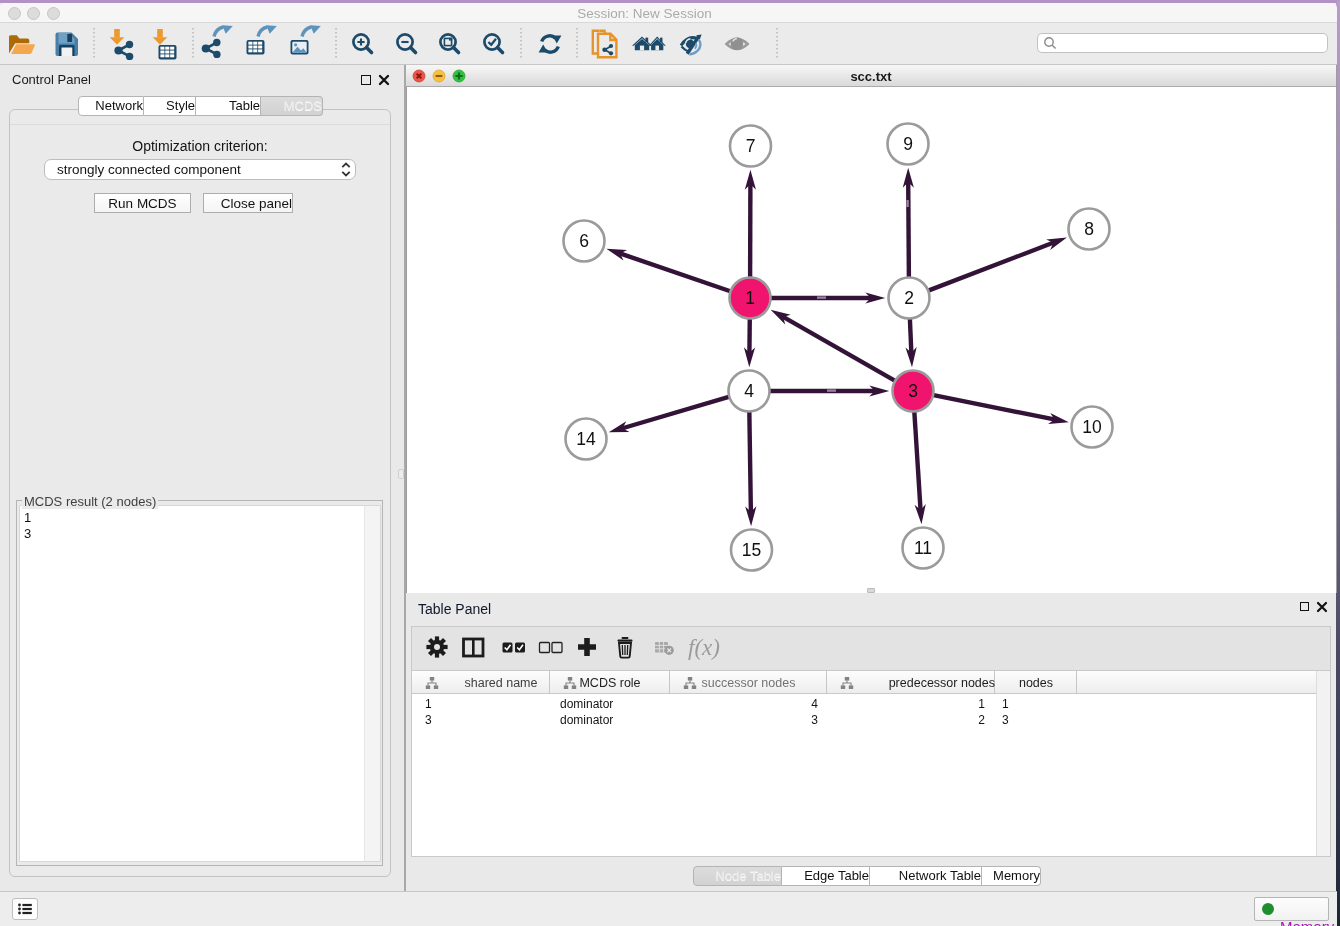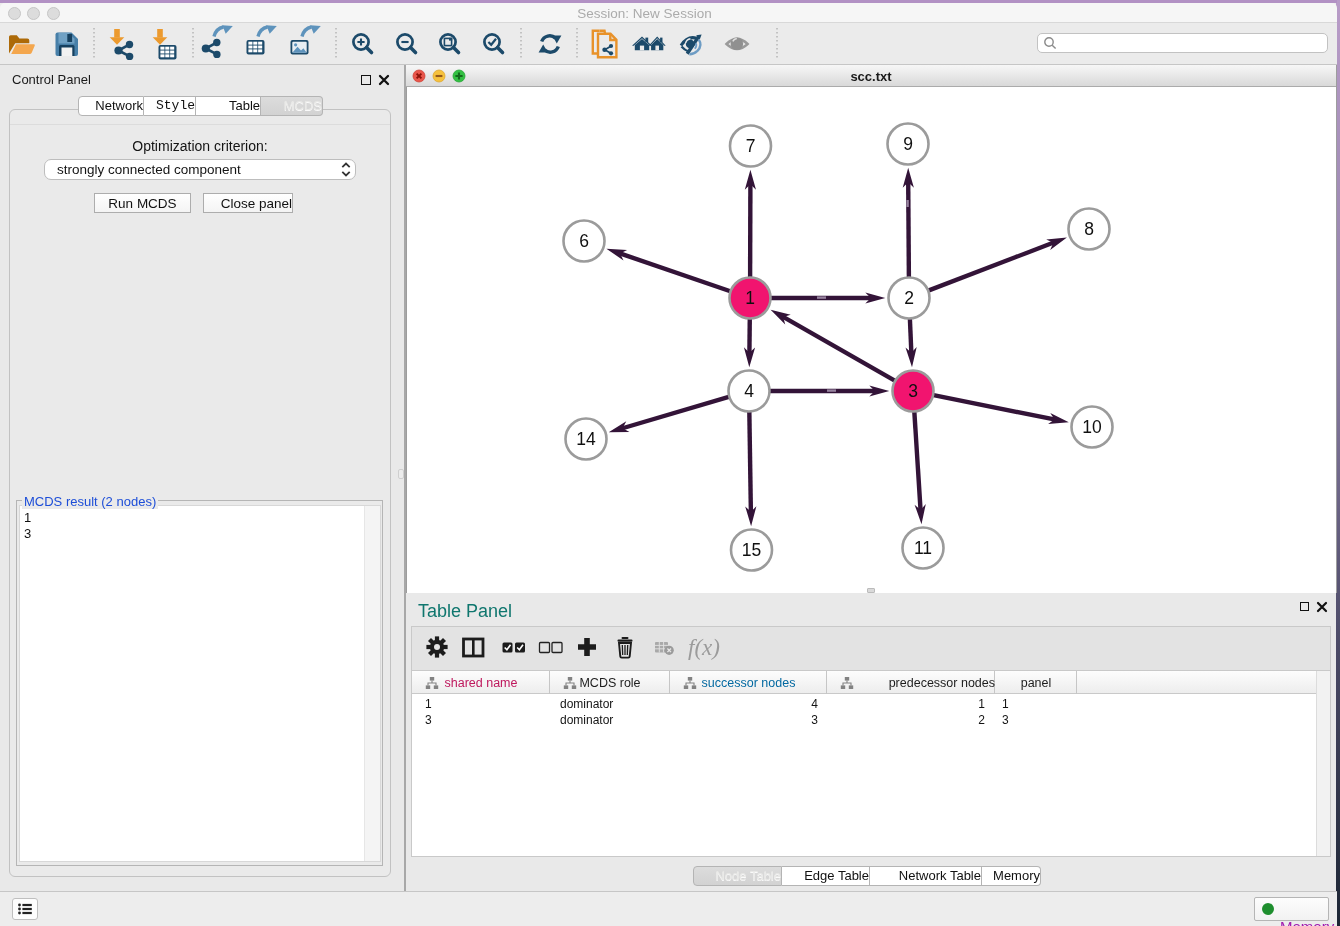--- a/index.html
+++ b/index.html
@@ -164,40 +164,40 @@
   <div class="abs" style="left:361px;top:75px;width:10px;height:10px;border:1.4px solid #111;"></div>
   <svg class="abs" style="left:378px;top:74px;" width="12" height="12" viewBox="0 0 12 12">
     <path d="M2 2 L10 10 M10 2 L2 10" stroke="#111" stroke-width="2.3" stroke-linecap="round"></path>
   </svg>
 
   <div class="abs" style="left:9px;top:109px;width:382px;height:768px;background:#eaeaea;border:1px solid #c2c2c2;border-radius:6px;"></div>
   <div class="abs" style="left:10px;top:124px;width:380px;height:1px;background:#dcdcdc;"></div>
 
   <div class="tabrow" style="left:78px;top:96px;">
     <div class="tab first" style="width:66px;">Network</div>
-    <div class="tab" style="width:52px;font-family:Liberation Mono, monospace;">Style</div>
+    <div class="tab" style="width:52px;">Style</div>
     <div class="tab" style="width:65px;">Table</div>
     <div class="tab last sel" style="width:62px;">MCDS</div>
   </div>
 
   <div class="abs" style="left:9px;top:138px;width:382px;text-align:center;font-size:14px;color:#141414;">Optimization criterion:</div>
 
   <div class="abs" style="left:44px;top:159px;width:312px;height:21px;background:#fff;border:1px solid #bdbdbd;border-radius:7px;"></div>
   <div class="abs" style="left:57px;top:162px;font-size:13.5px;color:#141414;">strongly connected component</div>
   <svg class="abs" style="left:340px;top:161px;" width="12" height="17" viewBox="0 0 12 17">
     <path d="M2.3 6.2 L6 2.6 L9.7 6.2" fill="none" stroke="#333" stroke-width="1.8"></path>
     <path d="M2.3 10.8 L6 14.4 L9.7 10.8" fill="none" stroke="#333" stroke-width="1.8"></path>
   </svg>
 
   <div class="btn" style="left:94px;top:193px;width:97px;height:20px;line-height:19px;">Run MCDS</div>
   <div class="btn" style="left:203px;top:193px;width:90px;height:20px;line-height:19px;text-align:right;">Close panel</div>
 
   <div class="abs" style="left:16px;top:500px;width:367px;height:366px;border:1px solid #b5b5b5;"></div>
   <div class="abs" style="left:19px;top:505px;width:362px;height:357px;background:#fff;border:1px solid #d8d8d8;"></div>
-  <div class="abs" style="left:22px;top:494px;background:#eaeaea;padding:0 2px;font-size:13px;color:#1d4ed8;">MCDS result (2 nodes)</div>
+  <div class="abs" style="left:22px;top:494px;background:#eaeaea;padding:0 2px;font-size:13px;color:#404040;">MCDS result (2 nodes)</div>
   <div class="abs" style="left:364px;top:506px;width:16px;height:355px;background:#f4f4f4;border-left:1px solid #e6e6e6;"></div>
   <div class="abs" style="left:24px;top:510px;font-size:13px;color:#111;line-height:16px;">1<br>3</div>
 
   <div class="abs" style="left:405.5px;top:64.5px;width:931px;height:528.5px;background:#fff;border:1px solid #9d9d9d;border-bottom:none;"></div>
   <div class="abs" style="left:406px;top:65px;width:930px;height:22px;background:linear-gradient(#f7f7f7,#d9d9d9);border-bottom:1px solid #ababab;"></div>
   <div class="abs" style="left:406px;top:69px;width:930px;text-align:center;font-size:13px;font-weight:bold;color:#1a1a1a;">scc.txt</div>
 
   <svg class="abs" style="left:412px;top:69px;" width="60" height="14" viewBox="0 0 60 14">
     <circle cx="7" cy="7" r="6" fill="#e9564b" stroke="#ce4237" stroke-width="0.8"></circle>
     <path d="M4.6 4.6 L9.4 9.4 M9.4 4.6 L4.6 9.4" stroke="#8c1208" stroke-width="1.9"></path>
@@ -260,21 +260,21 @@
 <text x="749" y="397" font-size="17.5" fill="#101010" text-anchor="middle">4</text>
 <text x="913" y="397" font-size="17.5" fill="#101010" text-anchor="middle">3</text>
 <text x="586" y="445" font-size="17.5" fill="#101010" text-anchor="middle">14</text>
 <text x="1092" y="433" font-size="17.5" fill="#101010" text-anchor="middle">10</text>
 <text x="751.5" y="556" font-size="17.5" fill="#101010" text-anchor="middle">15</text>
 <text x="923" y="554" font-size="17.5" fill="#101010" text-anchor="middle">11</text>
 
   </svg>
 
   <div class="abs" style="left:406px;top:593px;width:930px;height:298px;background:#e9e9e9;"></div>
-  <div class="abs" style="left:418px;top:601px;font-size:18px;color:#0f766e;">Table Panel</div>
+  <div class="abs" style="left:418px;top:601px;font-size:14px;color:#0f172a;">Table Panel</div>
   <div class="abs" style="left:1300px;top:602px;width:9px;height:9px;border:1.6px solid #111;"></div>
   <svg class="abs" style="left:1316px;top:601px;" width="12" height="12" viewBox="0 0 12 12">
     <path d="M2 2 L10 10 M10 2 L2 10" stroke="#111" stroke-width="2.2" stroke-linecap="round"></path>
   </svg>
 
   <div class="abs" style="left:411px;top:626px;width:920px;height:44px;background:#e3e3e3;border:1px solid #c9c9c9;border-bottom:none;"></div>
   <svg class="abs" style="left:411px;top:626px;" width="920" height="44" viewBox="0 0 920 44">
     <g fill="#1c1c1c" transform="translate(26 21)">
       <rect x="-2.1" y="-10.6" width="4.2" height="5" transform="rotate(0 0 0)"></rect>
       <rect x="-2.1" y="-10.6" width="4.2" height="5" transform="rotate(45 0 0)"></rect>
@@ -312,53 +312,53 @@
       <line x1="252.6" y1="16" x2="252.6" y2="26.5"></line>
     </g>
 <circle cx="258.2" cy="24.3" r="4.6" fill="#9b9b9b"></circle>
     <path d="M256.4 22.5 L260 26.1 M260 22.5 L256.4 26.1" stroke="#e8e8e8" stroke-width="1.3"></path>
 <text x="277" y="29" font-family="Liberation Serif, serif" font-style="italic" font-size="23" fill="#9b9b9b">f(x)</text>
   </svg>
 
   <div class="abs" style="left:411px;top:670px;width:920px;height:187px;background:#fff;border:1px solid #c9c9c9;"></div>
   <div class="abs" style="left:412px;top:671px;width:918px;height:23px;background:linear-gradient(#fdfdfd,#ededed);border-bottom:1px solid #c9c9c9;"></div>
   <div class="abs" style="left:549px;top:671px;width:1px;height:23px;background:#c6c6c6;"></div>
-<div class="abs" style="left:412px;top:676px;width:138px;text-align:center;font-size:12.5px;color:#be185d;">shared name</div>
+<div class="abs" style="left:432px;top:676px;width:138px;text-align:center;font-size:12.5px;color:#404040;">shared name</div>
 <svg class="abs" style="left:425px;top:677px;" width="14" height="12" viewBox="0 0 14 12">
 <rect x="4.8" y="0" width="4.4" height="3.6" fill="#828282"></rect>
 <path d="M7 3.6 L7 6 M3 8.4 L3 6 L11 6 L11 8.4" fill="none" stroke="#828282" stroke-width="1.1"></path>
 <rect x="0.8" y="8.4" width="4.4" height="3.6" fill="#828282"></rect>
 <rect x="8.8" y="8.4" width="4.4" height="3.6" fill="#828282"></rect>
   </svg>
 <div class="abs" style="left:669px;top:671px;width:1px;height:23px;background:#c6c6c6;"></div>
 <div class="abs" style="left:550px;top:676px;width:120px;text-align:center;font-size:12.5px;color:#1d1d1d;">MCDS role</div>
 <svg class="abs" style="left:563px;top:677px;" width="14" height="12" viewBox="0 0 14 12">
 <rect x="4.8" y="0" width="4.4" height="3.6" fill="#828282"></rect>
 <path d="M7 3.6 L7 6 M3 8.4 L3 6 L11 6 L11 8.4" fill="none" stroke="#828282" stroke-width="1.1"></path>
 <rect x="0.8" y="8.4" width="4.4" height="3.6" fill="#828282"></rect>
 <rect x="8.8" y="8.4" width="4.4" height="3.6" fill="#828282"></rect>
   </svg>
 <div class="abs" style="left:826px;top:671px;width:1px;height:23px;background:#c6c6c6;"></div>
-<div class="abs" style="left:670px;top:676px;width:157px;text-align:center;font-size:12.5px;color:#0369a1;">successor nodes</div>
+<div class="abs" style="left:670px;top:676px;width:157px;text-align:center;font-size:12.5px;color:#737373;">successor nodes</div>
 <svg class="abs" style="left:683px;top:677px;" width="14" height="12" viewBox="0 0 14 12">
 <rect x="4.8" y="0" width="4.4" height="3.6" fill="#828282"></rect>
 <path d="M7 3.6 L7 6 M3 8.4 L3 6 L11 6 L11 8.4" fill="none" stroke="#828282" stroke-width="1.1"></path>
 <rect x="0.8" y="8.4" width="4.4" height="3.6" fill="#828282"></rect>
 <rect x="8.8" y="8.4" width="4.4" height="3.6" fill="#828282"></rect>
   </svg>
 <div class="abs" style="left:994px;top:671px;width:1px;height:23px;background:#c6c6c6;"></div>
 <div class="abs" style="left:827px;top:676px;width:168px;text-align:right;font-size:12.5px;color:#1d1d1d;">predecessor nodes</div>
 <svg class="abs" style="left:840px;top:677px;" width="14" height="12" viewBox="0 0 14 12">
 <rect x="4.8" y="0" width="4.4" height="3.6" fill="#828282"></rect>
 <path d="M7 3.6 L7 6 M3 8.4 L3 6 L11 6 L11 8.4" fill="none" stroke="#828282" stroke-width="1.1"></path>
 <rect x="0.8" y="8.4" width="4.4" height="3.6" fill="#828282"></rect>
 <rect x="8.8" y="8.4" width="4.4" height="3.6" fill="#828282"></rect>
   </svg>
 <div class="abs" style="left:1076px;top:671px;width:1px;height:23px;background:#c6c6c6;"></div>
-<div class="abs" style="left:995px;top:676px;width:82px;text-align:center;font-size:12.5px;color:#1d1d1d;">panel</div>
+<div class="abs" style="left:995px;top:676px;width:82px;text-align:center;font-size:12.5px;color:#1d1d1d;">nodes</div>
   <div class="abs" style="left:1316px;top:671px;width:14px;height:185px;background:#f2f2f2;border-left:1px solid #dcdcdc;"></div>
 
   <div class="abs" style="left:425px;top:697px;width:120px;font-size:12px;color:#141414;">1</div>
   <div class="abs" style="left:560px;top:697px;font-size:12px;color:#141414;">dominator</div>
   <div class="abs" style="left:700px;top:697px;width:118px;text-align:right;font-size:12px;color:#141414;">4</div>
   <div class="abs" style="left:860px;top:697px;width:125px;text-align:right;font-size:12px;color:#141414;">1</div>
   <div class="abs" style="left:1002px;top:697px;font-size:12px;color:#141414;">1</div>
   <div class="abs" style="left:425px;top:713px;width:120px;font-size:12px;color:#141414;">3</div>
   <div class="abs" style="left:560px;top:713px;font-size:12px;color:#141414;">dominator</div>
   <div class="abs" style="left:700px;top:713px;width:118px;text-align:right;font-size:12px;color:#141414;">3</div>

